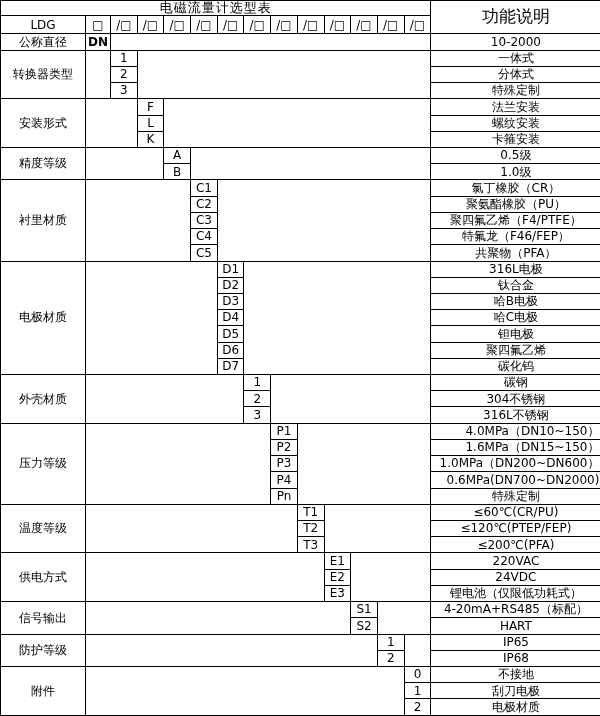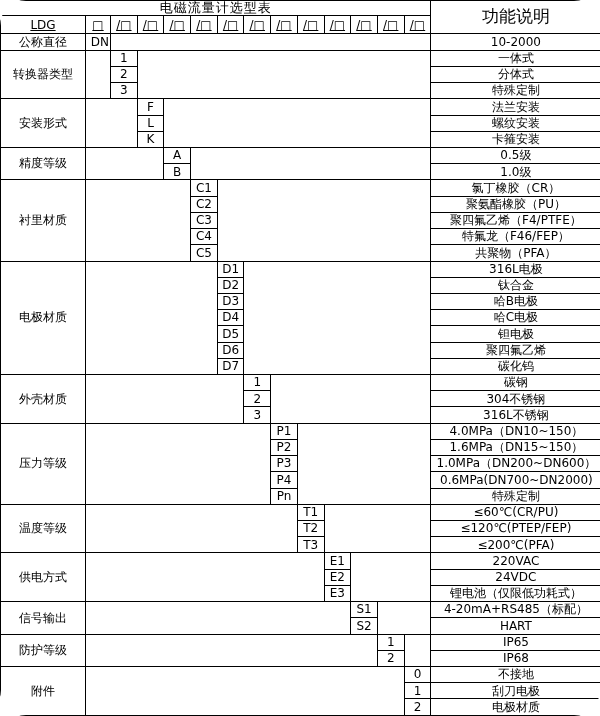--- a/index.html
+++ b/index.html
@@ -1,43 +1,43 @@
 <!DOCTYPE html>
 <html><head>
 <meta charset="utf-8">
 <style>
   html,body{margin:0;padding:0;background:#fff;}
-  .page{width:600px;height:716px;background:#fff;overflow:hidden;border-radius:26px;}
+  .page{width:600px;height:716px;background:#fff;overflow:hidden;}
   table.sel{
     border-collapse:collapse;
     table-layout:fixed;
     width:600px;height:716px;
     font-family:"DejaVu Sans","Liberation Sans",sans-serif;
     font-size:12px;color:#000;
   }
   table.sel td{
     border:1px solid #000;
     padding:0 1px;
     text-align:center;
     vertical-align:middle;
     overflow:hidden;
     white-space:nowrap;
     line-height:1.05;
   }
   tr{height:16px;}
   tr.title-row{height:15px;}
-  tr.ldg-row{height:18px;text-decoration:underline;}
+  tr.ldg-row{height:18px;}
   td.title{font-size:13px;letter-spacing:1px;}
   td.rhead{font-size:17px;}
   td.model{text-align:left;padding-left:5px;}
   td.lbl{text-align:center;margin-top:32px;}
   td.code{text-align:center;padding:0;}
-  td.code.left{text-align:right;padding-left:2px;}
+  td.code.left{text-align:left;padding-left:2px;font-weight:bold;}
   td.gap{padding:0;}
-  td.desc.left{text-align:center;padding-left:2px;margin-top:14px;}
+  td.desc.left{text-align:right;padding-left:2px;margin-top:14px;}
 </style>
 </head>
 <body>
 
 <div class="page">
   <table class="sel">
     <colgroup>
       <col style="width:85px">
       <col style="width:25px">
       <col span="12" style="width:26.7px">

